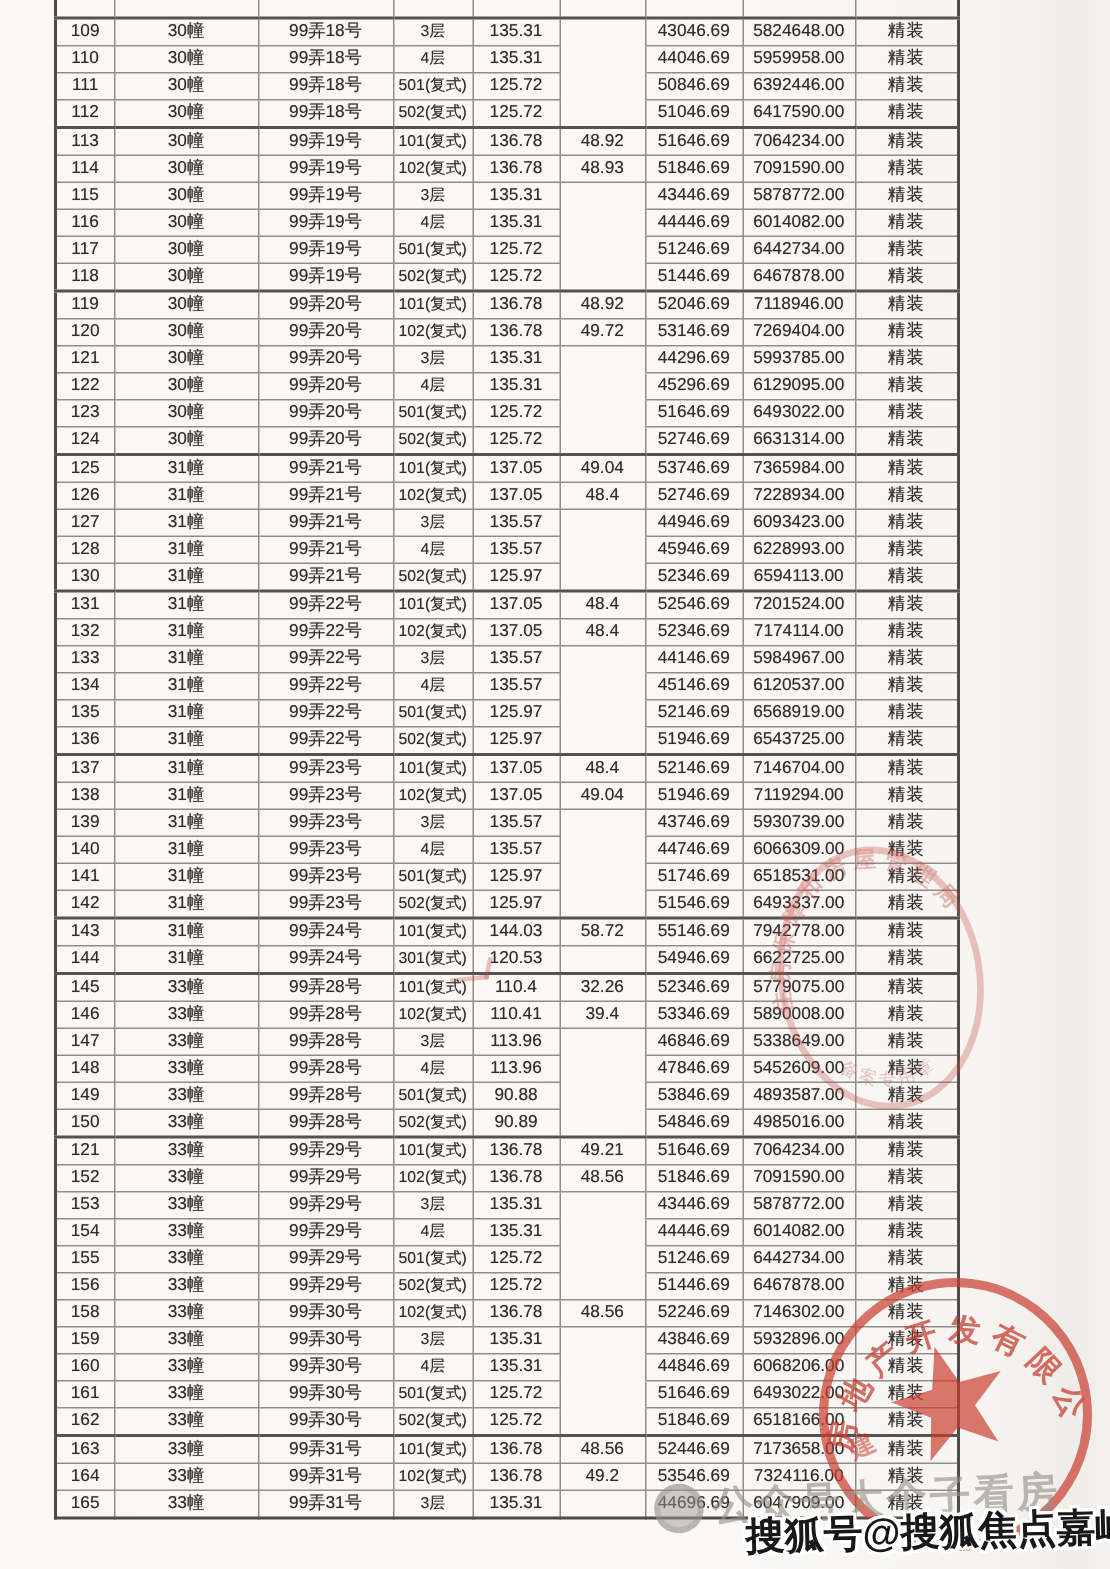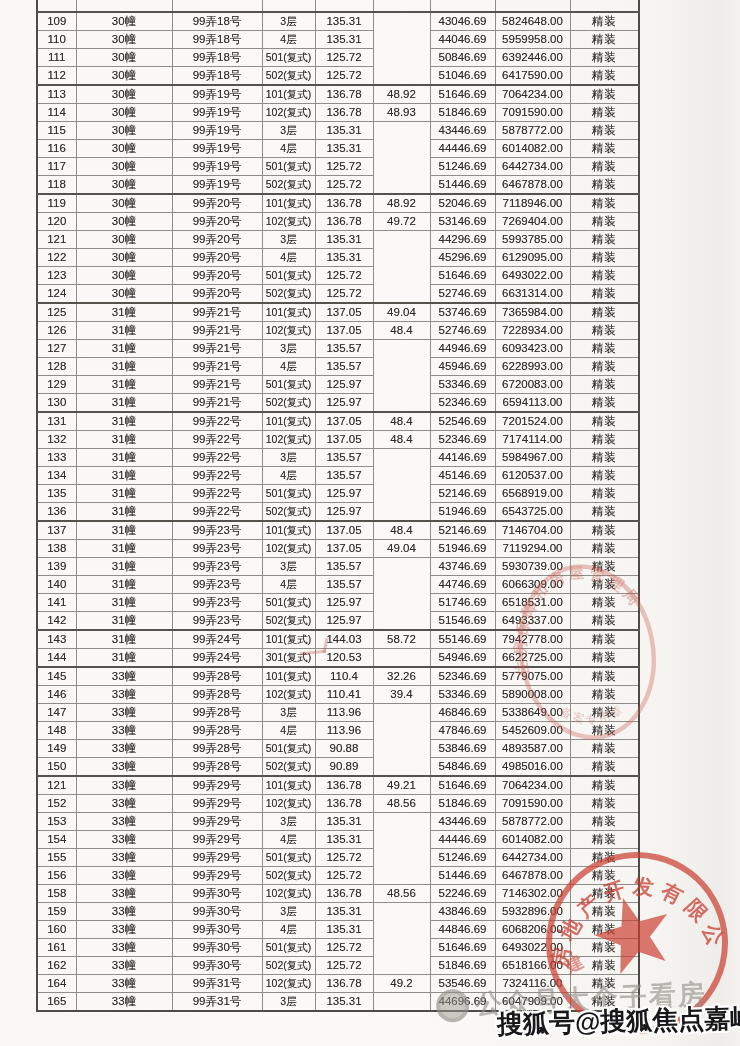--- a/index.html
+++ b/index.html
@@ -288,31 +288,20 @@
           <td class="c1">31幢</td>
           <td class="c2">99弄21号</td>
           <td class="c3">4层</td>
           <td class="c4">135.57</td>
           <td class="c5 merge-down merge-up"></td>
           <td class="c6">45946.69</td>
           <td class="c7">6228993.00</td>
           <td class="c8">精装</td>
         </tr>
         <tr>
-          <td class="c0">129</td>
-          <td class="c1">31幢</td>
-          <td class="c2">99弄21号</td>
-          <td class="c3">501(复式)</td>
-          <td class="c4">125.97</td>
-          <td class="c5 merge-down merge-up"></td>
-          <td class="c6">53346.69</td>
-          <td class="c7">6720083.00</td>
-          <td class="c8">精装</td>
-        </tr>
-        <tr>
           <td class="c0">130</td>
           <td class="c1">31幢</td>
           <td class="c2">99弄21号</td>
           <td class="c3">502(复式)</td>
           <td class="c4">125.97</td>
           <td class="c5 merge-up"></td>
           <td class="c6">52346.69</td>
           <td class="c7">6594113.00</td>
           <td class="c8">精装</td>
         </tr>
@@ -648,20 +637,31 @@
         </tr>
         <tr>
           <td class="c0">162</td>
           <td class="c1">33幢</td>
           <td class="c2">99弄30号</td>
           <td class="c3">502(复式)</td>
           <td class="c4">125.72</td>
           <td class="c5 merge-up"></td>
           <td class="c6">51846.69</td>
           <td class="c7">6518166.00</td>
+          <td class="c8">精装</td>
+        </tr>
+        <tr class="group-start">
+          <td class="c0">163</td>
+          <td class="c1">33幢</td>
+          <td class="c2">99弄31号</td>
+          <td class="c3">101(复式)</td>
+          <td class="c4">136.78</td>
+          <td class="c5">48.56</td>
+          <td class="c6">52446.69</td>
+          <td class="c7">7173658.00</td>
           <td class="c8">精装</td>
         </tr>
         <tr>
           <td class="c0">164</td>
           <td class="c1">33幢</td>
           <td class="c2">99弄31号</td>
           <td class="c3">102(复式)</td>
           <td class="c4">136.78</td>
           <td class="c5">49.2</td>
           <td class="c6">53546.69</td>

